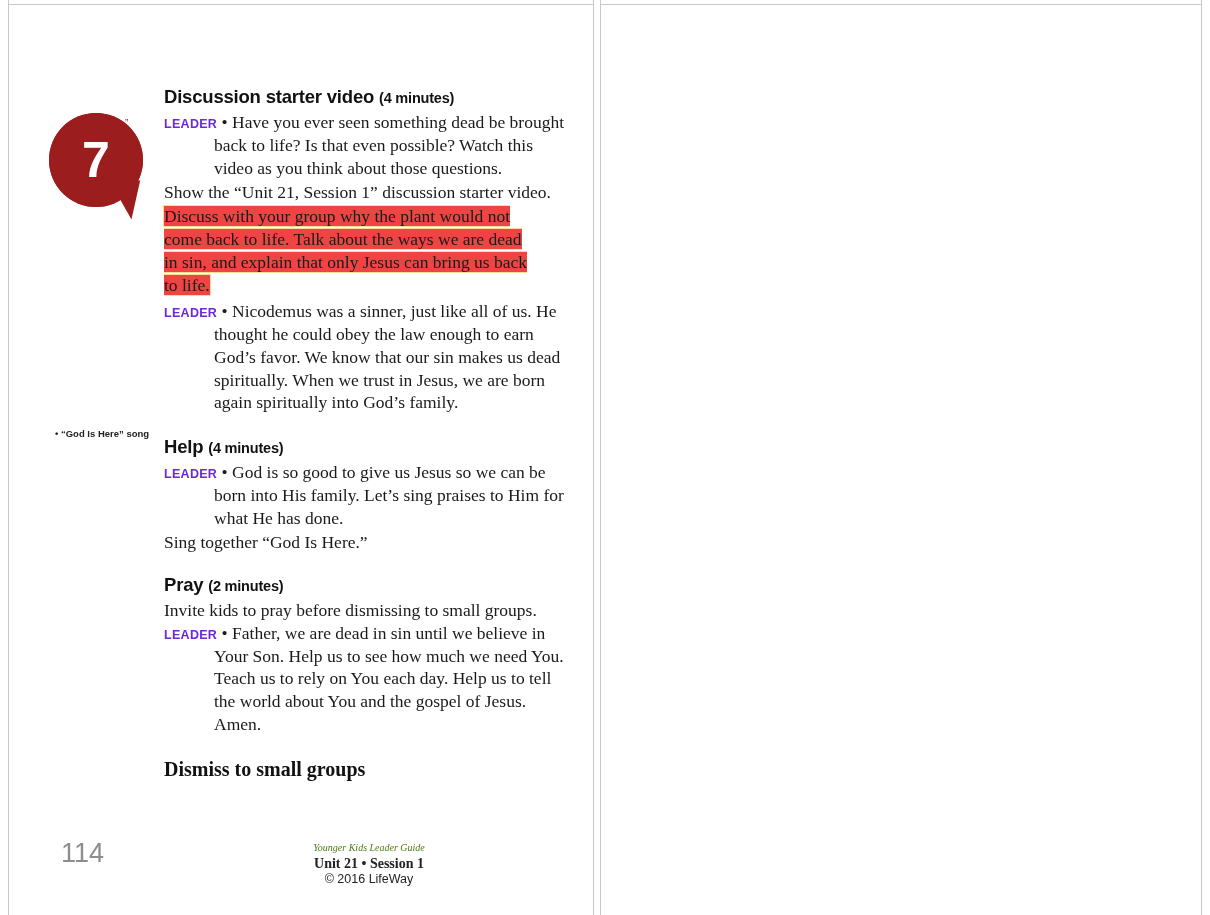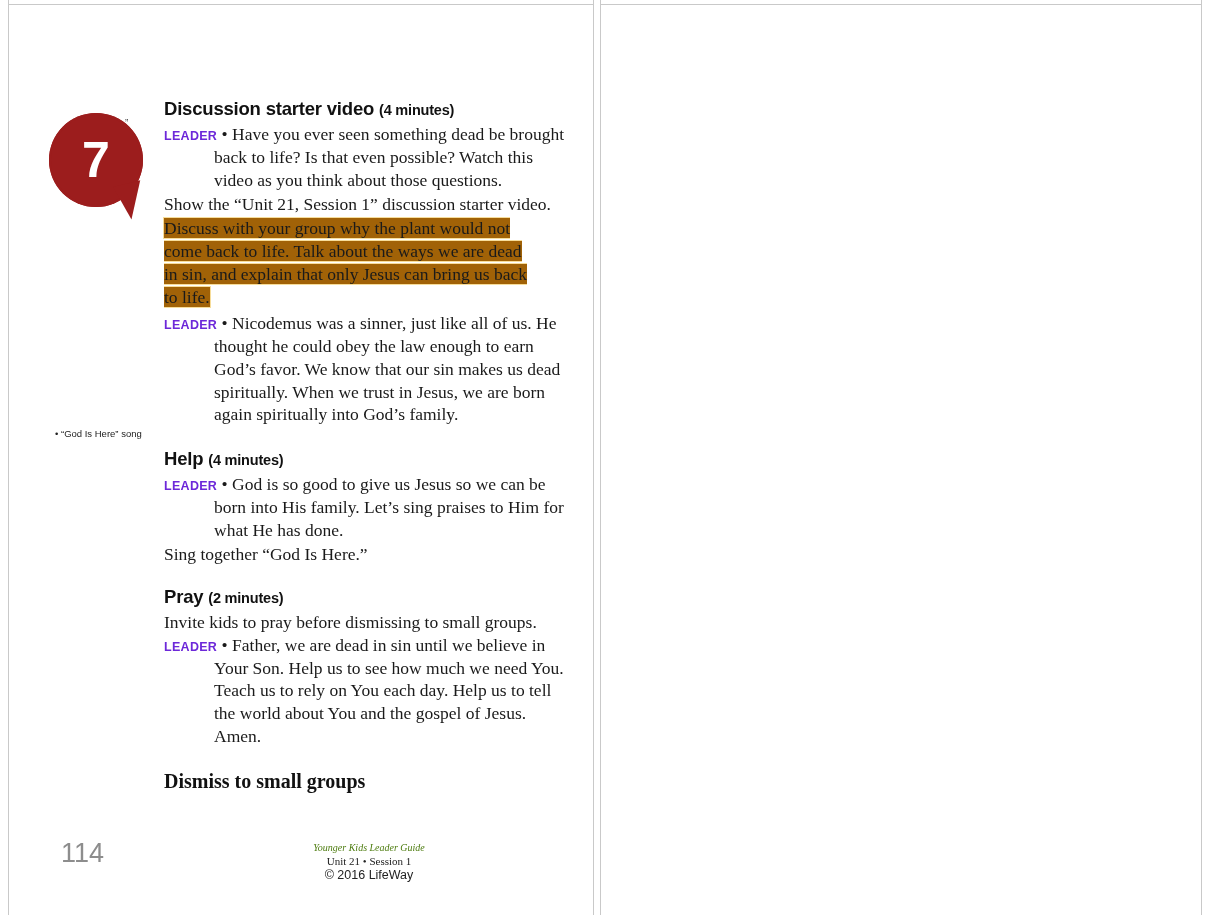--- a/index.html
+++ b/index.html
@@ -51,21 +51,21 @@
     height: 1px;
     background: #c9c9c9;
   }
   .page-left::after { top: 4px; }
   .page-right::after { top: 4px; }
 
   
   .left-body {
     position: absolute;
     left: 155px;
-    top: 98px;
+    top: 86px;
     width: 410px;
   }
   .seg-head {
     font-family: "Liberation Sans", sans-serif;
     font-weight: bold;
     font-size: 18.5px;
     color: #111;
     letter-spacing: -0.2px;
     margin: 0 0 3px 0;
   }
@@ -93,21 +93,21 @@
     text-indent: -50px;
     font-size: 17.5px;
     line-height: 1.30;
   }
   .plain {
     font-size: 17.5px;
     line-height: 1.30;
     margin: 0;
   }
   .highlight {
-    background: #a16207;
+    background: #ef4444;
     box-shadow: 0 0 0 1px #f7dd9a;
     font-size: 17.5px;
     line-height: 1.32;
     display: inline;
     margin-top: 40px;
   }
   .hl-wrap {
     margin: 1px 0 3px 0;
     width: 372px;
   }
@@ -163,20 +163,21 @@
   }
   .margin-note {
     position: absolute;
     left: 46px;
     top: 428px;
     width: 105px;
     font-family: "Liberation Sans", sans-serif;
     font-size: 9.5px;
     color: #222;
     line-height: 1.2;
+    font-weight: bold;
   }
 
   
   .folio {
     position: absolute;
     font-family: "Liberation Sans", sans-serif;
     font-size: 27px;
     color: #8d8d8d;
   }
   .folio-left { left: 52px; top: 838px; }
@@ -189,22 +190,23 @@
     text-align: center;
     line-height: 1.25;
   }
   .f-italic {
     font-style: italic;
     font-size: 10px;
     color: #4d7c0f;
   }
   .f-small {
     font-family: "Liberation Serif", serif;
-    font-size: 11px;
+    font-size: 14px;
     color: #222;
+    font-weight: bold;
   }
   .f-copy {
     font-family: "Liberation Sans", sans-serif;
     font-size: 12.5px;
     color: #222;
   }
 </style>
 </head>
 <body>
 

